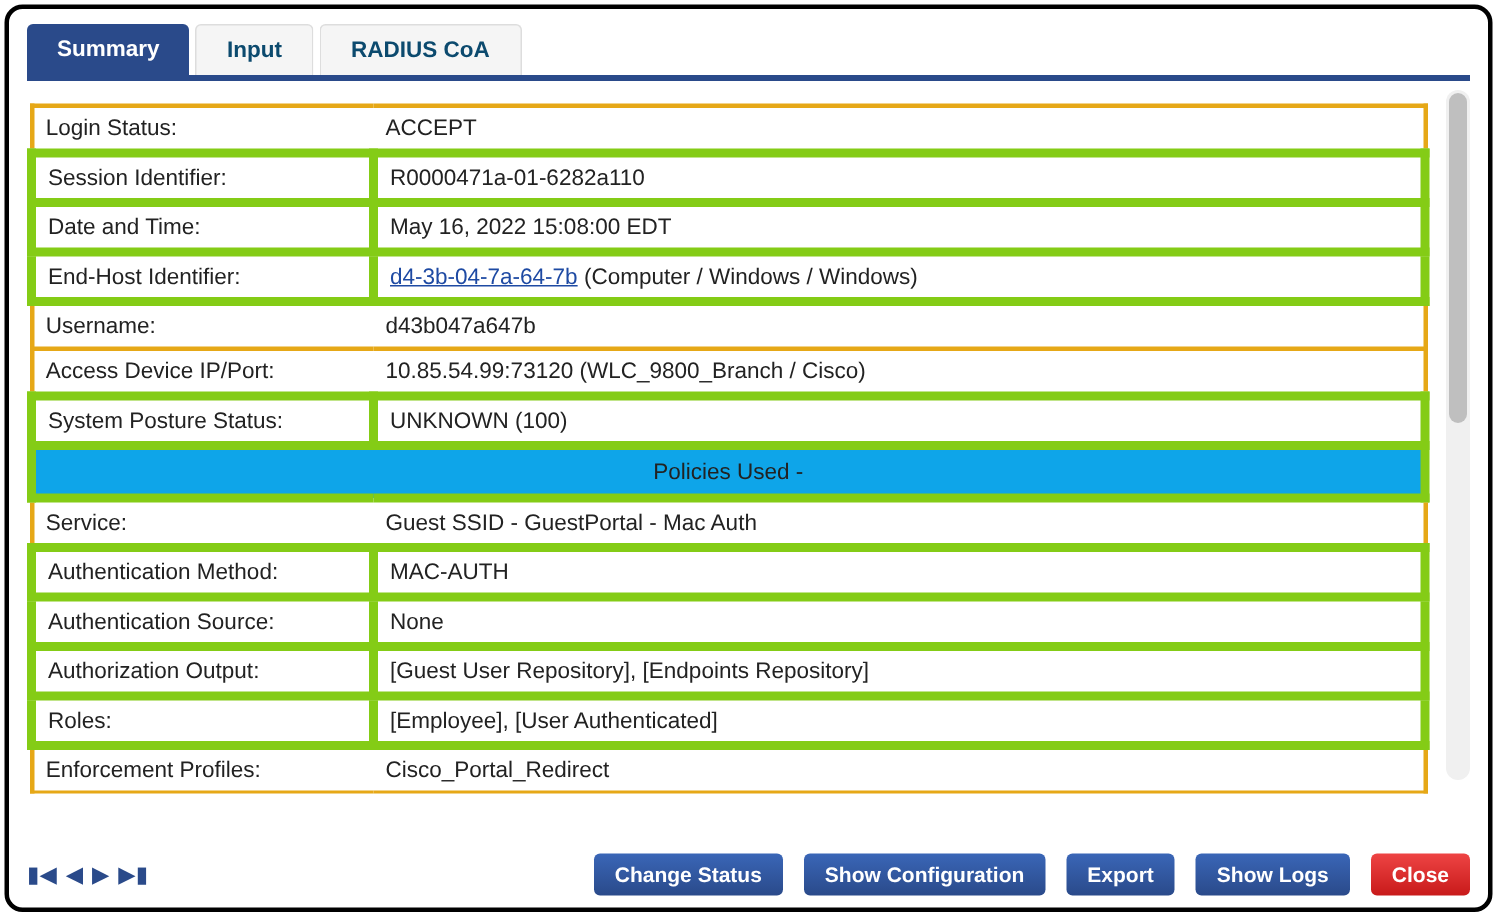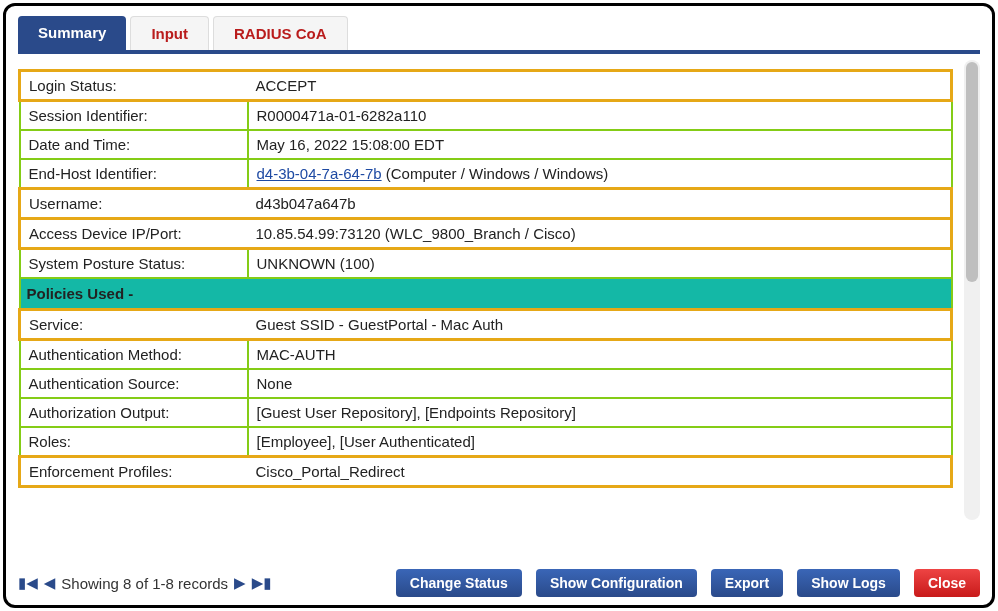--- a/index.html
+++ b/index.html
@@ -8,33 +8,33 @@
 
   .outer-frame { border: 3px solid #000; border-radius: 12px; width: 992px; height: 605px; margin: 3px; position: relative; background: #fff; overflow: hidden; }
 
   .titlebar { background: linear-gradient(#3b5e93, #29457a); color: #fff; font-weight: bold; font-size: 15px; padding: 6px 12px; display: flex; align-items: center; justify-content: space-between; }
   .titlebar .close-circle { width: 18px; height: 18px; border-radius: 50%; background: #6b85ad; display: flex; align-items: center; justify-content: center; cursor: pointer; }
   .titlebar .close-circle svg { width: 10px; height: 10px; }
 
   .content { padding: 10px 12px 0 12px; }
 
   .tabs-wrap { border-bottom: 4px solid #2a4a8a; display: flex; }
-  .tab { padding: 8px 20px; font-size: 15px; font-weight: bold; color: #b91c1c; cursor: pointer; border-top-left-radius: 4px; border-top-right-radius: 4px; }
+  .tab { padding: 8px 20px; font-size: 15px; font-weight: bold; color: #0c4a6e; cursor: pointer; border-top-left-radius: 4px; border-top-right-radius: 4px; }
   .tab.active { background: #2a4a8a; color: #fff; }
   .tab:not(.active) { background: #f5f5f5; border: 1px solid #ddd; border-bottom: none; }
   .tab + .tab { margin-left: 4px; }
 
   .scrollpane { position: relative; height: 475px; overflow: hidden; }
   .details-table { width: 935px; border-collapse: collapse; border: 1px solid #ccc; margin-top: 15px; }
-  .details-table td { border: 2px solid #84cc16; padding: 5px 8px; font-size: 15px; color: #222; }
+  .details-table td { border: 6px solid #84cc16; padding: 5px 8px; font-size: 15px; color: #222; }
   .details-table td.label { width: 228px; }
   .details-table td.value { }
   .link { color: #1e4aa3; text-decoration: underline; cursor: pointer; }
 
-  .section-header td { background: #14b8a6; font-weight: bold; padding: 6px; }
+  .section-header td { background: #0ea5e9; text-align: center; font-weight: normal; padding: 6px; }
 
   
   .hl-left  { border: 3px solid #e6a817 !important; border-right: none !important; }
   .hl-right { border: 3px solid #e6a817 !important; border-left: none !important; }
 
   
   .scrollbar { position: absolute; right: 0; top: 6px; width: 16px; height: 460px; background: #f0f0f0; border-radius: 8px; }
   .scrollbar .thumb { width: 12px; margin: 2px; background: #bfbfbf; border-radius: 6px; height: 220px; }
 
   .footer { position: absolute; left: 12px; right: 12px; bottom: 8px; display: flex; align-items: center; gap: 14px; }
@@ -138,21 +138,20 @@
         <div class="thumb"></div>
       </div>
     </div>
 
   </div>
 
   <div class="footer">
     <div class="pager">
       <span class="pg-icon">▮◀</span>
       <span class="pg-icon">◀</span>
-      <span class="records">Showing 8 of 1-8 records</span>
       <span class="pg-icon">▶</span>
       <span class="pg-icon">▶▮</span>
     </div>
     <div class="spacer"></div>
     <button class="btn">Change Status</button>
     <button class="btn">Show Configuration</button>
     <button class="btn">Export</button>
     <button class="btn">Show Logs</button>
     <button class="btn red">Close</button>
   </div>

